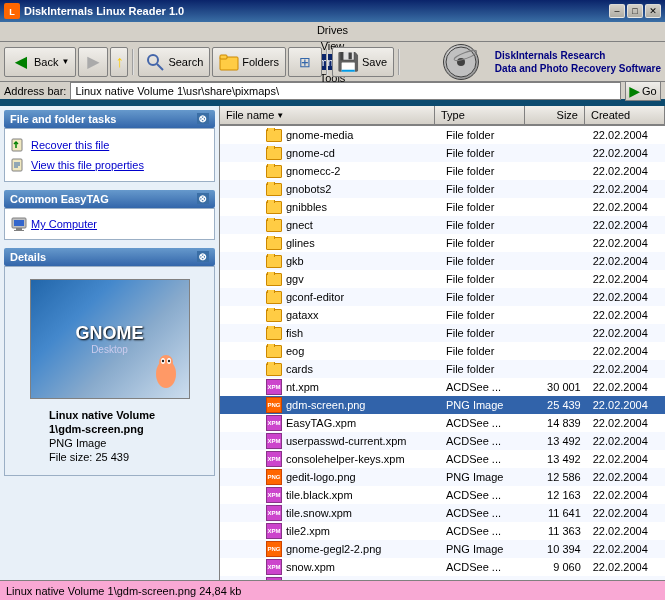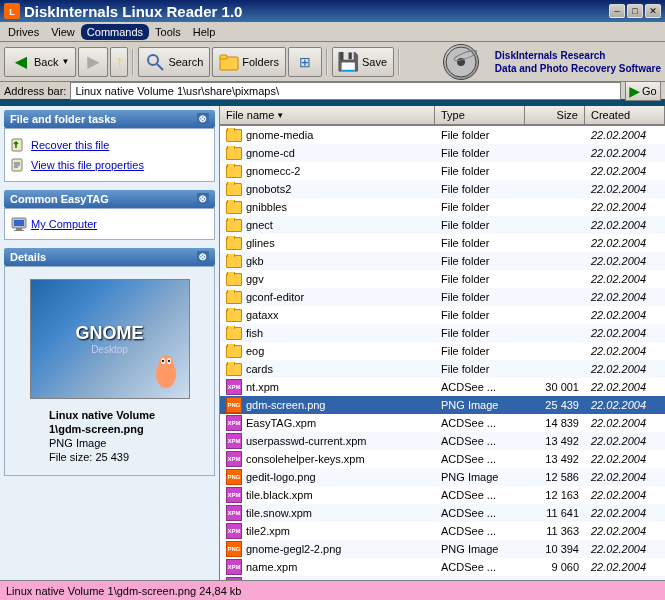--- a/index.html
+++ b/index.html
@@ -2,26 +2,26 @@
 <html><head>
   <meta charset="utf-8">
   <style>
     * { margin: 0; padding: 0; box-sizing: border-box; }
     body { width: 665px; height: 600px; font-family: 'Tahoma', 'Arial', sans-serif; font-size: 11px; background: #d4d0c8; overflow: hidden; }
 
     
     .title-bar { background: linear-gradient(to bottom, #0a246a, #3a6ea5); height: 22px; display: flex; align-items: center; justify-content: space-between; padding: 0 4px; }
     .title-bar-left { display: flex; align-items: center; gap: 4px; }
     .title-bar-icon { width: 16px; height: 16px; background: #ff6600; border-radius: 2px; display: flex; align-items: center; justify-content: center; color: white; font-size: 9px; font-weight: bold; }
-    .title-bar-text { color: white; font-size: 15px; font-weight: bold; }
+    .title-bar-text { color: white; font-size: 11px; font-weight: bold; }
     .title-bar-buttons { display: flex; gap: 2px; }
     .title-btn { width: 16px; height: 14px; border: 1px solid #fff8; border-radius: 2px; background: linear-gradient(to bottom, #d4d0c8, #b0aea6); cursor: pointer; font-size: 9px; display: flex; align-items: center; justify-content: center; color: #000; }
 
     
-    .menu-bar { background: #d4d0c8; height: 20px; display: flex; align-items: center; padding: 0 2px; border-bottom: 1px solid #808080; }
+    .menu-bar { background: #d4d0c8; height: 20px; display: flex; align-items: center; padding: 0 2px; border-bottom: 1px solid #808080; flex-direction: column; }
     .menu-item { padding: 2px 6px; font-size: 11px; cursor: pointer; color: #000; }
     .menu-item.active { background: #0a246a; color: white; border-radius: 6px; }
 
     
     .toolbar { background: #d4d0c8; height: 40px; display: flex; align-items: center; padding: 2px 4px; border-bottom: 1px solid #808080; gap: 2px; }
     .toolbar-btn { display: flex; align-items: center; gap: 3px; padding: 3px 6px; background: linear-gradient(to bottom, #f0eeea, #d4d0c8); border: 1px solid #808080; border-radius: 2px; cursor: pointer; font-size: 11px; height: 30px; }
     .toolbar-separator { width: 2px; height: 26px; background: linear-gradient(to right, #808080, #fff); margin: 0 2px; }
     .toolbar-icon { width: 20px; height: 20px; display: flex; align-items: center; justify-content: center; font-size: 16px; }
     .btn-arrow { font-size: 8px; }
 
@@ -59,30 +59,30 @@
     .file-list-container { flex: 1; overflow: hidden; display: flex; flex-direction: column; }
     .file-list-header { display: flex; background: linear-gradient(to bottom, #f0eeea, #d4d0c8); border-bottom: 2px solid #808080; flex-shrink: 0; }
     .col-header { padding: 3px 6px; font-size: 11px; border-right: 1px solid #808080; cursor: pointer; user-select: none; display: flex; align-items: center; gap: 2px; white-space: nowrap; }
     .col-name { flex: 1; min-width: 180px; }
     .col-type { width: 90px; }
     .col-size { width: 60px; text-align: right; justify-content: flex-end; }
     .col-created { width: 80px; }
     .sort-arrow { font-size: 8px; }
 
     .file-list { flex: 1; overflow-y: auto; overflow-x: hidden; }
-    .file-row { display: flex; align-items: center; height: 18px; cursor: pointer; }
+    .file-row { display: flex; align-items: center; height: 18px; cursor: pointer; padding-left: 40px; }
     .file-row:nth-child(even) { background: #f5f8ff; }
     .file-row:nth-child(odd) { background: #ffffff; }
     .file-row.selected { background: #3163aa; color: white; }
     .file-row.selected .file-cell { color: white; }
     .file-cell { padding: 1px 6px; font-size: 11px; overflow: hidden; text-overflow: ellipsis; white-space: nowrap; }
     .cell-name { flex: 1; min-width: 180px; display: flex; align-items: center; gap: 4px; }
     .cell-type { width: 90px; }
     .cell-size { width: 60px; text-align: right; }
-    .cell-created { width: 80px; font-style: italic; }
+    .cell-created { width: 80px; }
 
     
     .folder-icon { width: 16px; height: 13px; background: #ffcc44; border: 1px solid #cc8800; border-radius: 1px; position: relative; flex-shrink: 0; }
     .folder-icon::before { content: ''; position: absolute; top: -3px; left: 0; width: 6px; height: 3px; background: #ffcc44; border: 1px solid #cc8800; border-bottom: none; border-radius: 1px 1px 0 0; }
     .file-icon-png { width: 16px; height: 16px; background: #ff6600; border: 1px solid #cc4400; display: flex; align-items: center; justify-content: center; color: white; font-size: 6px; font-weight: bold; flex-shrink: 0; }
     .file-icon-xpm { width: 16px; height: 16px; background: #cc44cc; border: 1px solid #883388; display: flex; align-items: center; justify-content: center; color: white; font-size: 6px; font-weight: bold; flex-shrink: 0; }
 
     
     .status-bar { background: #f9a8d4; height: 20px; border-top: 1px solid #808080; display: flex; align-items: center; padding: 0 6px; font-size: 11px; }
 
@@ -497,21 +497,21 @@
             <div class="file-icon-png">PNG</div>
             <span>gnome-gegl2-2.png</span>
           </div>
           <div class="file-cell cell-type">PNG Image</div>
           <div class="file-cell cell-size">10 394</div>
           <div class="file-cell cell-created">22.02.2004</div>
         </div>
         <div class="file-row">
           <div class="file-cell cell-name">
             <div class="file-icon-xpm">XPM</div>
-            <span>name.xpm</span>
+            <span>snow.xpm</span>
           </div>
           <div class="file-cell cell-type">ACDSee ...</div>
           <div class="file-cell cell-size">9 060</div>
           <div class="file-cell cell-created">22.02.2004</div>
         </div>
         <div class="file-row">
           <div class="file-cell cell-name">
             <div class="file-icon-xpm">XPM</div>
             <span>FishS.dir.xpm</span>
           </div>

